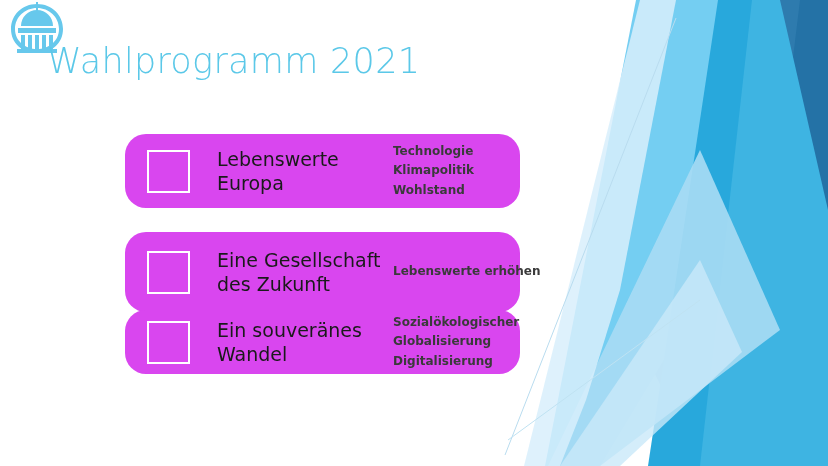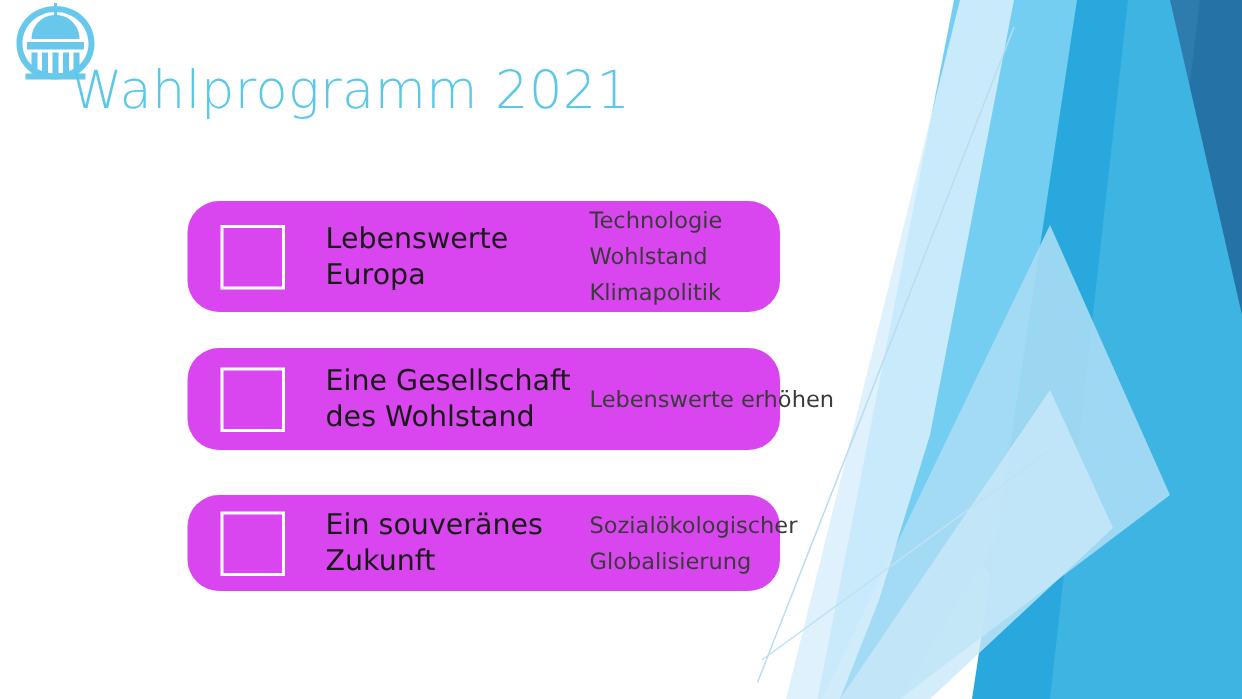--- a/index.html
+++ b/index.html
@@ -54,22 +54,22 @@
   .card {
     position: absolute;
     left: 125px;
     width: 395px;
     background: #d946ef;
     border-radius: 21px;
     display: flex;
     align-items: center;
   }
   #card-0 { top: 134px; height: 74px; }
-  #card-1 { top: 232px; height: 68px; }
-  #card-2 { top: 330px; height: 64px; }
+  #card-1 { top: 232px; height: 80px; }
+  #card-2 { top: 310px; height: 64px; }
 
   .card-thumb {
     flex: 0 0 auto;
     width: 43px;
     height: 43px;
     margin-left: 22px;
     border: 2px solid #ffffff;
     background: transparent;
     box-sizing: border-box;
   }
@@ -81,23 +81,24 @@
     font-size: 19px;
     font-weight: 400;
     line-height: 1.28;
     color: #1a1a1a;
   }
   .card-heading .hl { display: block; }
 
   .card-keywords {
     flex: 1 1 auto;
     margin-left: 4px;
-    font-size: 15px;
+    font-size: 12px;
     line-height: 1.62;
     color: #3a3a3a;
+    font-weight: bold;
   }
   .card-keywords .kw { display: block; white-space: nowrap; }
 </style>
 </head>
 <body>
 
 <div id="slide">
 
   <svg id="bg-graphic" viewBox="0 0 828 466" preserveAspectRatio="none">
 
@@ -137,41 +138,42 @@
   <div id="page-title">Wahlprogramm 2021</div>
 
   <div class="card" id="card-0">
     <div class="card-thumb"></div>
     <div class="card-heading">
       <span class="hl">Lebenswerte</span>
       <span class="hl">Europa</span>
     </div>
     <div class="card-keywords">
       <span class="kw">Technologie</span>
+      <span class="kw">Klimapolitik</span>
       <span class="kw">Wohlstand</span>
-      <span class="kw">Klimapolitik</span>
     </div>
   </div>
 
   <div class="card" id="card-1">
     <div class="card-thumb"></div>
     <div class="card-heading">
       <span class="hl">Eine Gesellschaft</span>
-      <span class="hl">des Wohlstand</span>
+      <span class="hl">des Zukunft</span>
     </div>
     <div class="card-keywords">
       <span class="kw">Lebenswerte erhöhen</span>
     </div>
   </div>
 
   <div class="card" id="card-2">
     <div class="card-thumb"></div>
     <div class="card-heading">
       <span class="hl">Ein souveränes</span>
-      <span class="hl">Zukunft</span>
+      <span class="hl">Wandel</span>
     </div>
     <div class="card-keywords">
       <span class="kw">Sozialökologischer</span>
       <span class="kw">Globalisierung</span>
+      <span class="kw">Digitalisierung</span>
     </div>
   </div>
 
 </div>
 
 </body></html>

